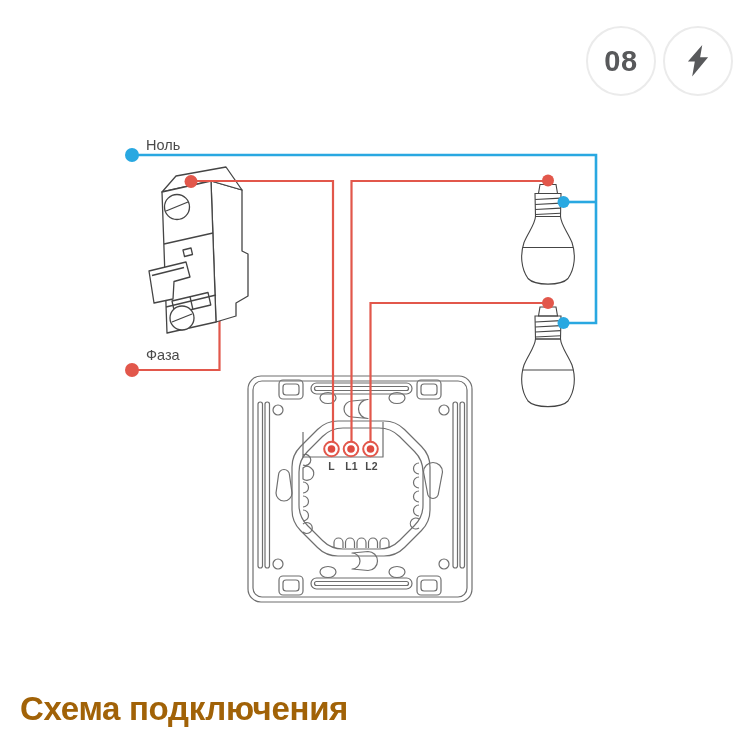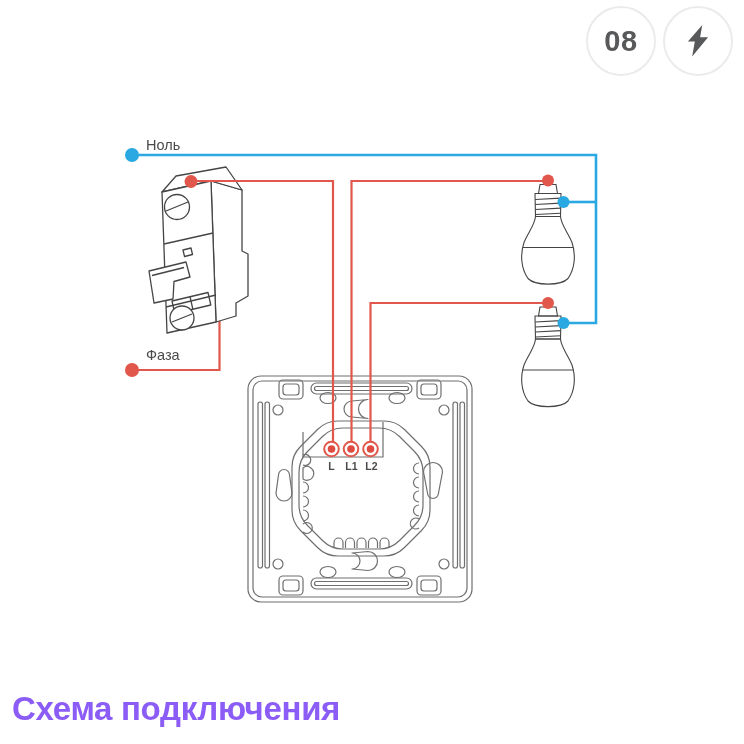--- a/index.html
+++ b/index.html
@@ -1,29 +1,29 @@
 <!DOCTYPE html>
 <html><head>
 <meta charset="utf-8">
 <style>
   html,body{margin:0;padding:0;background:#fff;}
   .canvas{position:relative;width:744px;height:744px;background:#ffffff;overflow:hidden;
           font-family:"Liberation Sans",sans-serif;}
-  .badge{position:absolute;top:6px;width:70px;height:70px;border-radius:50%;
+  .badge{position:absolute;top:26px;width:70px;height:70px;border-radius:50%;
          background:#fff;border:2px solid #ebebeb;box-sizing:border-box;
          display:flex;align-items:center;justify-content:center;}
   .badge-num{font-size:29px;font-weight:700;color:#58595b;letter-spacing:0.5px;}
   #badge-1{left:586px;}
   #badge-2{left:663px;}
   .diagram-svg{position:absolute;left:0;top:0;}
   .diagram-svg text{font-family:"Liberation Sans",sans-serif;}
   .wire-label{font-size:14.5px;}
   .terminal-label{font-size:10.5px;font-weight:700;}
-  .page-title{position:absolute;left:12px;top:690px;font-size:33px;font-weight:700;
-              color:#8b5cf6;letter-spacing:-0.3px;white-space:nowrap;text-align:right;}
+  .page-title{position:absolute;left:20px;top:690px;font-size:33px;font-weight:700;
+              color:#a16207;letter-spacing:-0.3px;white-space:nowrap;text-align:right;}
 </style>
 </head>
 <body>
 
 <div class="canvas">
 
   <svg class="diagram-svg" width="744" height="744" viewBox="0 0 744 744">
 
     <defs>
       <g id="bulbShape">

